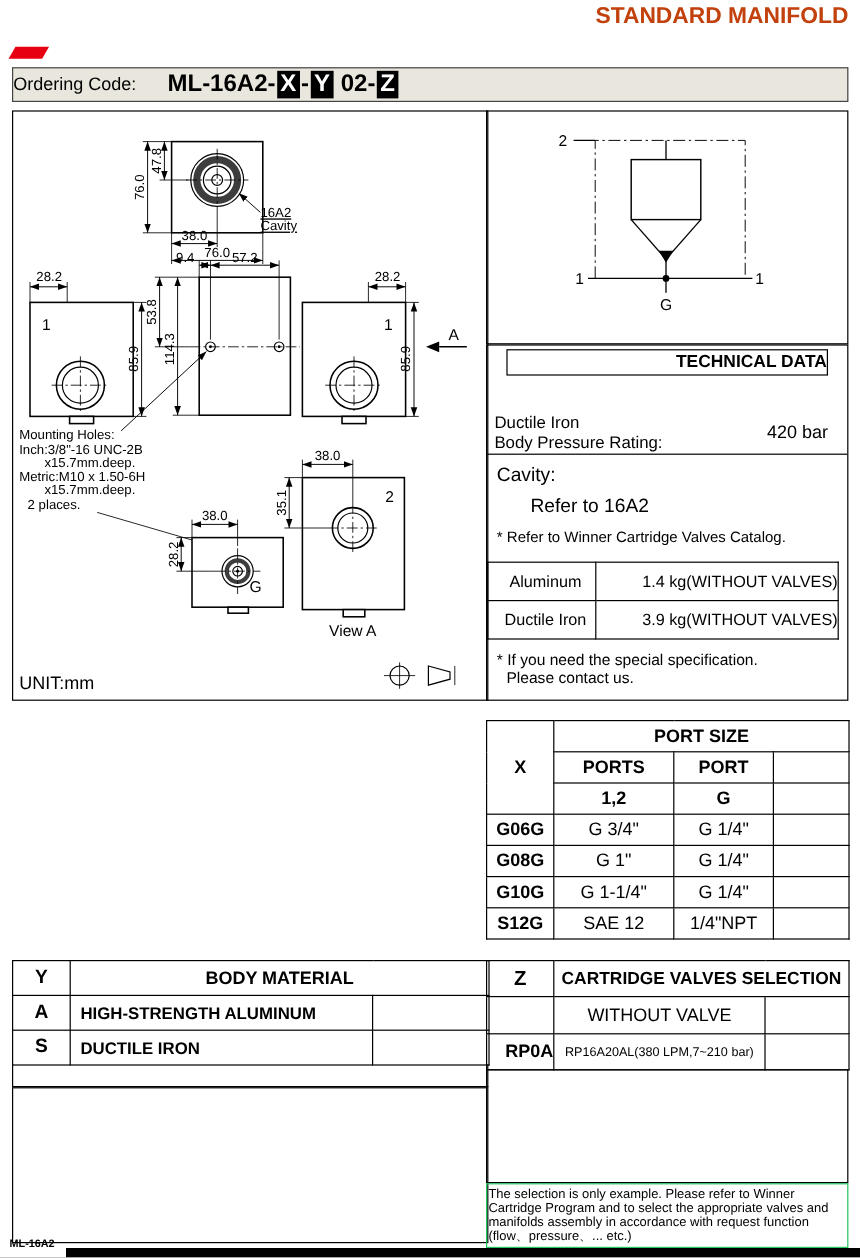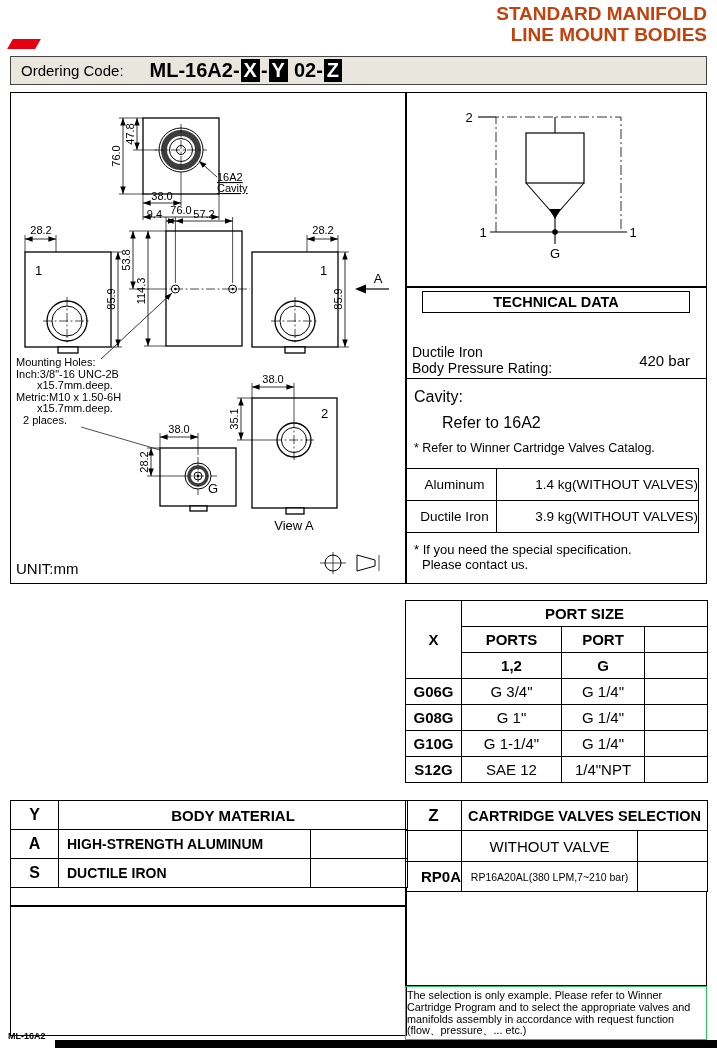--- a/index.html
+++ b/index.html
@@ -10,32 +10,32 @@
     font-family:"Liberation Sans", sans-serif; overflow:hidden;
   }
   
   .red-mark { position:absolute; left:10px; top:39px; width:28px; height:10px;
               background:#e60012; transform:skewX(-30deg); }
   .main-title { position:absolute; top:3px; right:10px; text-align:right;
                 font-weight:bold; font-size:19px; line-height:21px; color:#c2410c; }
   
   .order-bar { position:absolute; left:10px; top:56px; width:697px; height:29px;
                background:#e9e7dd; border:1px solid #444; display:flex; align-items:center; }
-  .order-label { font-size:15px; padding-left:10px; }
+  .order-label { font-size:15px; }
   .order-code { font-weight:bold; font-size:20px; margin-left:26px; display:flex; align-items:center; }
   .order-box { background:#000; color:#fff; padding:0 3px; margin:0 1px; font-weight:bold; }
   .order-mid { margin-left:5px; }
   
   .draw-panel { position:absolute; left:10px; top:92px; width:397px; height:492px; border:1px solid #000; }
   .schem-panel { position:absolute; left:405px; top:92px; width:302px; height:195px; border:1px solid #000; }
   .tech-panel { position:absolute; left:405px; top:287px; width:302px; height:297px; border:1px solid #000; }
   
   .tech-header { position:absolute; left:16px; right:16px; top:3px; height:22px;
                  border:1.5px solid #000; font-weight:bold; font-size:14.5px;
-                 text-align:center; line-height:20px; }
+                 text-align:right; line-height:20px; }
   .tech-row { position:absolute; left:0; right:0; border-bottom:1px solid #000;
               display:flex; align-items:center; }
   .tech-row1 { top:27px; height:27px; }
   .tech-row2 { top:54px; height:37px; }
   .tr-label { font-size:14px; padding-left:6px; }
   .tr-label2 { font-size:14px; padding-left:6px; line-height:16px; }
   .tr-value { margin-left:auto; font-size:15px; padding-right:16px; }
   .cavity-label { position:absolute; top:100px; left:8px; font-size:16px; }
   .cavity-value { position:absolute; top:126px; left:36px; font-size:16px; }
   .cavity-note  { position:absolute; top:153px; left:8px; font-size:12.5px; }
@@ -99,21 +99,20 @@
   .st { font-size:13px; }
 </style>
 </head>
 <body>
 
 <div class="page">
 
   <div class="red-mark"></div>
   <div class="main-title">
     <div>STANDARD MANIFOLD</div>
-    <div>LINE MOUNT BODIES</div>
   </div>
 
   <div class="order-bar">
     <span class="order-label">Ordering Code:</span>
     <span class="order-code">
       <span>ML-16A2-</span>
       <span class="order-box">X</span>
       <span>-</span>
       <span class="order-box">Y</span>
       <span class="order-mid">02-</span>

